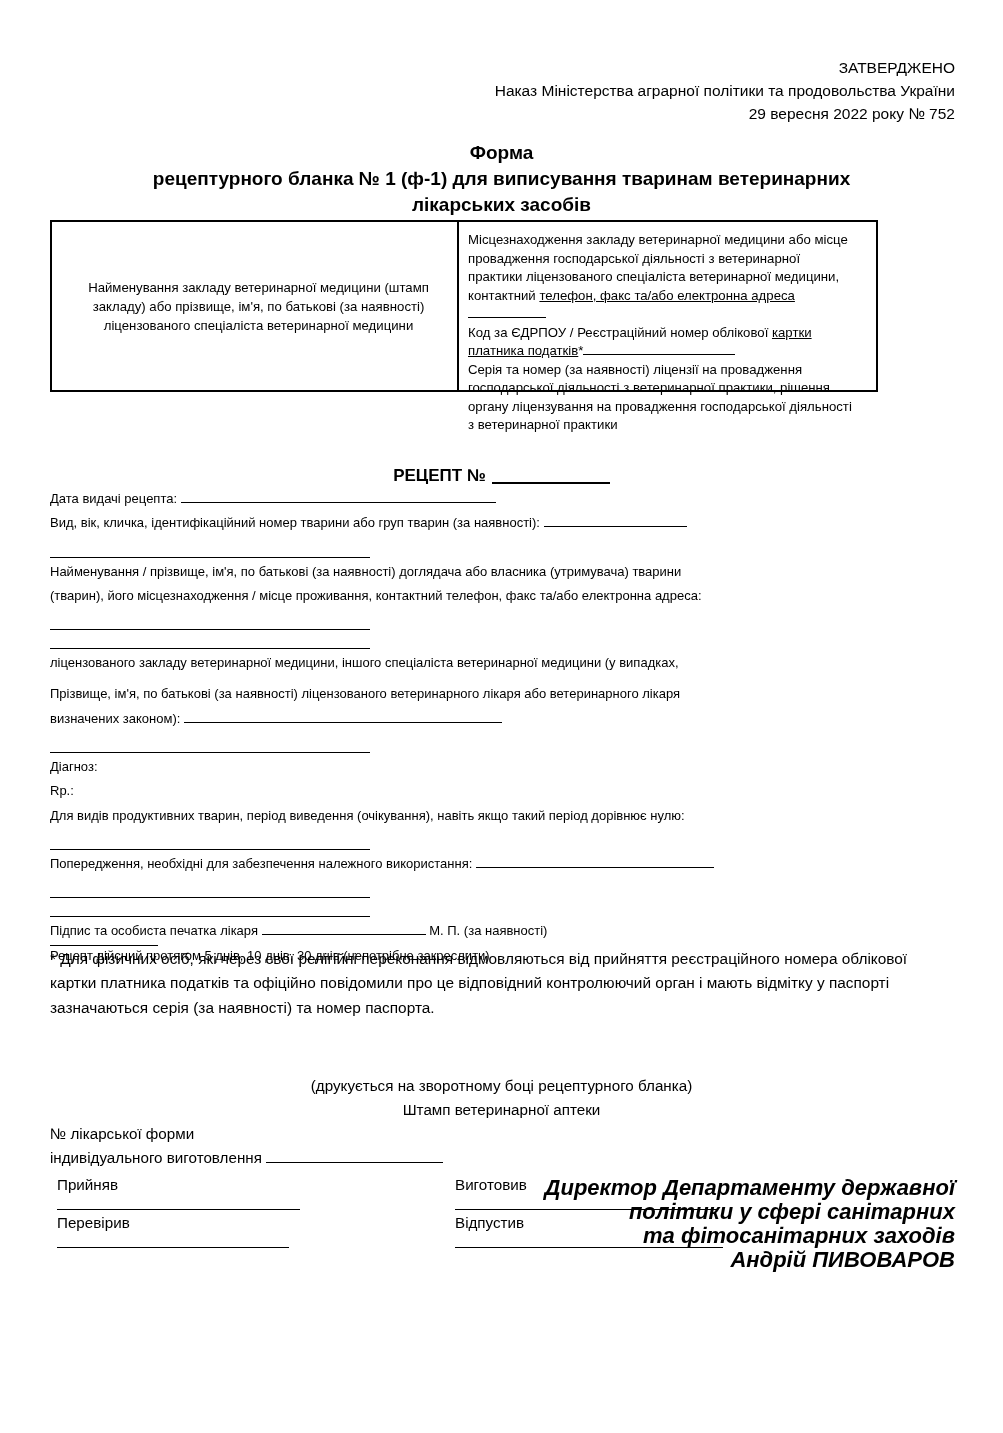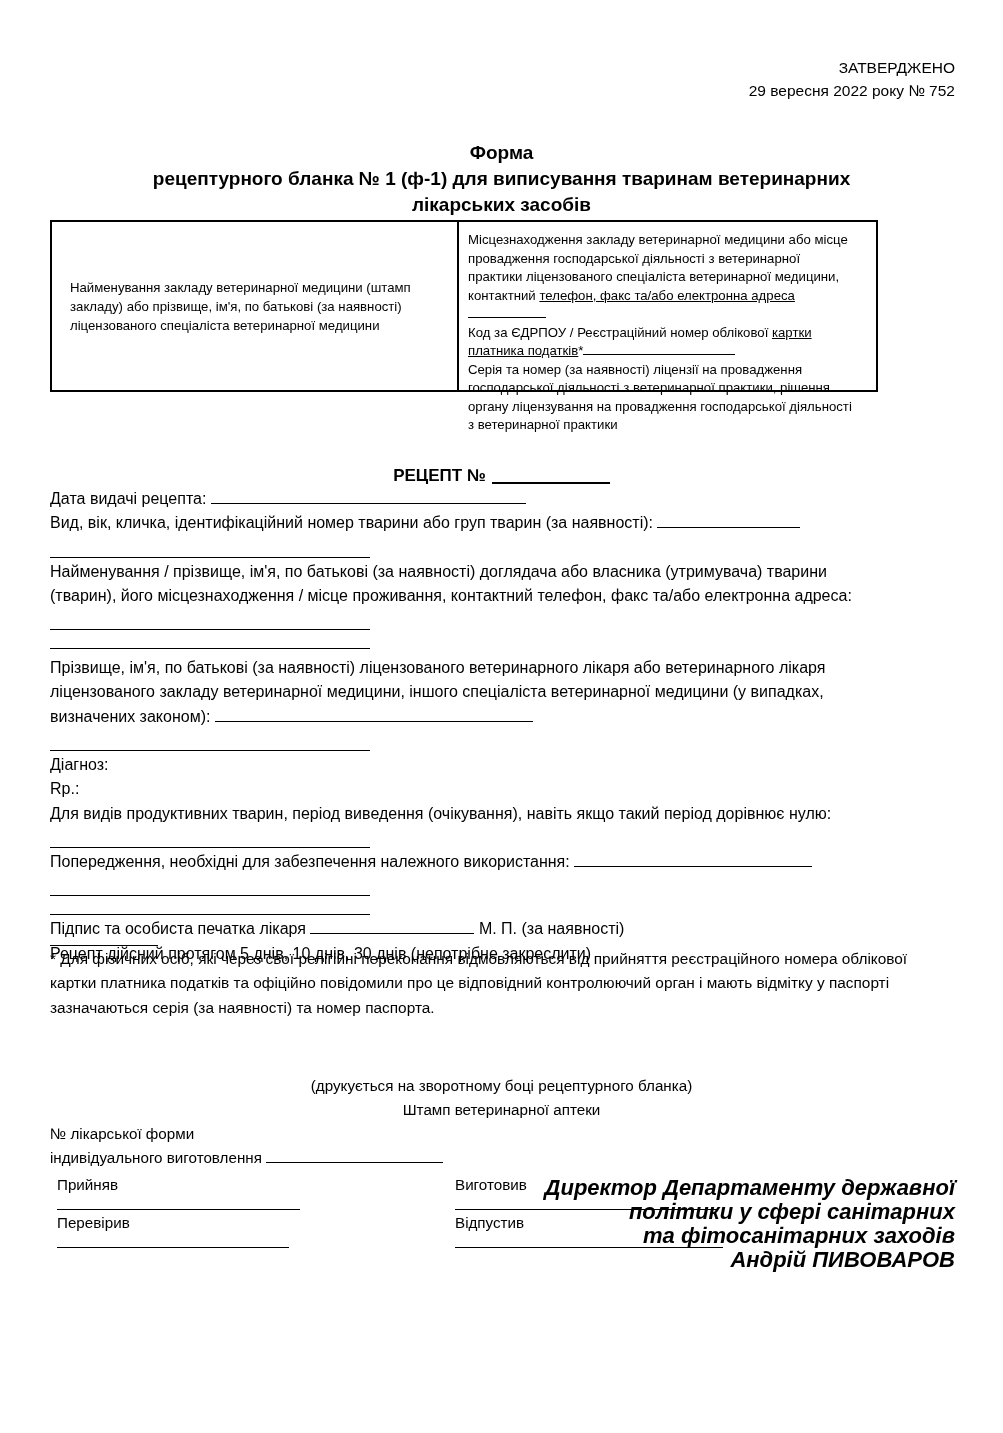--- a/index.html
+++ b/index.html
@@ -58,20 +58,21 @@
     height: 172px;
     border: 2px solid #000;
     display: flex;
   }
   .cell-left {
     width: 407px;
     border-right: 2px solid #000;
     display: flex;
     align-items: center;
     padding: 6px 10px 6px 18px;
+    text-align: center;
   }
   .cell-left p {
     margin: 0;
     font-size: 13.2px;
     line-height: 19px;
   }
   .cell-right {
     flex: 1;
     padding: 9px 24px 6px 9px;
   }
@@ -105,21 +106,21 @@
     vertical-align: middle;
     margin-left: 6px;
     height: 15px;
   }
 
   .body-block {
     position: absolute;
     top: 487px;
     left: 50px;
     width: 905px;
-    font-size: 16px;
+    font-size: 13px;
     line-height: 24.3px;
   }
   .body-block p { margin: 0; }
 
   .ln {
     display: inline-block;
     border-bottom: 1px solid #000;
     height: 13px;
     vertical-align: baseline;
   }
@@ -196,20 +197,21 @@
   }
   .director div { margin: 0; }
 </style>
 </head>
 <body>
 
 <div class="page">
 
   <div class="approval">
     <div>ЗАТВЕРДЖЕНО</div>
+    <div>Наказ Міністерства аграрної політики та продовольства України</div>
     <div>29 вересня 2022 року № 752</div>
   </div>
 
   <div class="form-title">
     <div>Форма</div>
     <div>рецептурного бланка № 1 (ф-1) для виписування тваринам ветеринарних</div>
     <div>лікарських засобів</div>
   </div>
 
   <div class="top-table">
@@ -232,22 +234,22 @@
     <p><span>Дата видачі рецепта:</span> <span class="ln" style="width:315px;"></span></p>
 
     <p><span>Вид, вік, кличка, ідентифікаційний номер тварини або груп тварин (за наявності):</span> <span class="ln" style="width:143px;"></span></p>
     <div class="ln-row"></div>
 
     <p>Найменування / прізвище, ім'я, по батькові (за наявності) доглядача або власника (утримувача) тварини</p>
     <p>(тварин), його місцезнаходження / місце проживання, контактний телефон, факс та/або електронна адреса:</p>
     <div class="ln-row"></div>
     <div class="ln-row" style="margin-top:6px;"></div>
 
+    <p>ліцензованого закладу ветеринарної медицини, іншого спеціаліста ветеринарної медицини (у випадках,</p>
     <p style="margin-top:7px;">Прізвище, ім'я, по батькові (за наявності) ліцензованого ветеринарного лікаря або ветеринарного лікаря</p>
-    <p>ліцензованого закладу ветеринарної медицини, іншого спеціаліста ветеринарної медицини (у випадках,</p>
     <p><span>визначених законом):</span> <span class="ln" style="width:318px;"></span></p>
     <div class="ln-row"></div>
 
     <p>Діагноз:</p>
     <p>Rp.:</p>
     <p>Для видів продуктивних тварин, період виведення (очікування), навіть якщо такий період дорівнює нулю:</p>
     <div class="ln-row"></div>
 
     <p><span>Попередження, необхідні для забезпечення належного використання:</span> <span class="ln" style="width:92px;"></span><span class="ln" style="width:146px;"></span></p>
     <div class="ln-row"></div>

